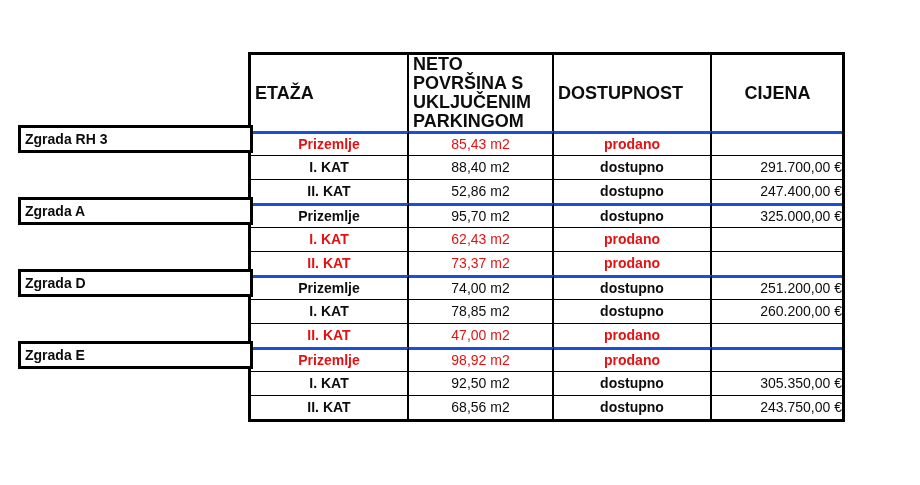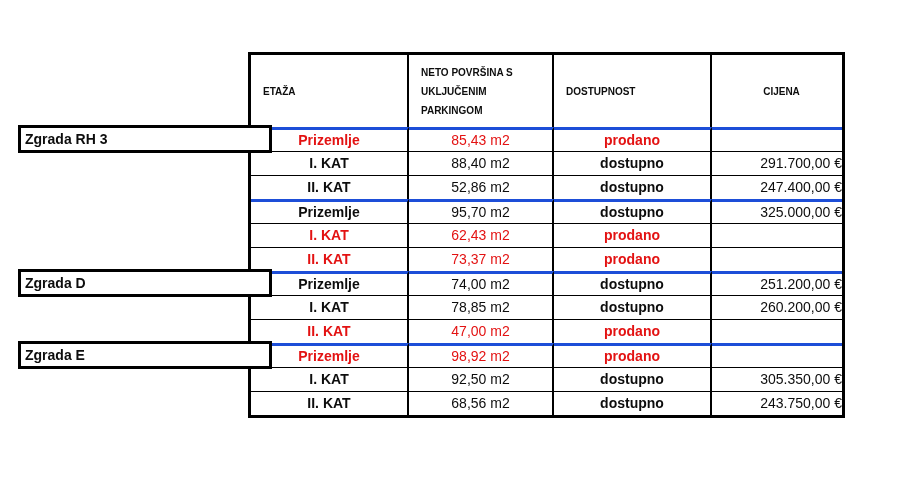--- a/index.html
+++ b/index.html
@@ -32,24 +32,24 @@
   }
   table.main th, table.main td {
     box-sizing: border-box;
     overflow: hidden;
     white-space: normal;
   }
   table.main th {
     height: 72px;
     vertical-align: middle;
     text-align: left;
-    font-size: 10px;
+    font-size: 18px;
     font-weight: bold;
     line-height: 19px;
-    padding: 0 3px 0 12px;
+    padding: 0 3px 0 4px;
     border-right: 2px solid #000;
   }
   table.main th.center { text-align: center; }
   table.main th:last-child { border-right: none; }
 
   table.main td {
     height: 24px;
     vertical-align: middle;
     font-size: 14px;
     line-height: 15px;
@@ -65,40 +65,43 @@
   td.c-area   { text-align: center; }
   td.c-avail  { text-align: center; font-weight: bold; }
   td.c-price  { text-align: right; padding-right: 5px; }
 
   tr.sold td { color: var(--sold-red, #e31212); }
 
   
   .label-box {
     position: absolute;
     left: 18px;
-    width: 254px;
+    width: 235px;
     height: 28px;
     box-sizing: border-box;
     border: 3px solid #000;
     background: #fff;
     display: flex;
     align-items: center;
     font-size: 14px;
     font-weight: bold;
     padding-left: 4px;
     z-index: 2;
   }
 </style>
 </head>
 <body>
 
 <div class="stage">
 
   <div class="label-box" style="top:125px">
     <span>Zgrada RH 3</span>
+  </div>
+  <div class="label-box" style="top:197px">
+    <span>Zgrada A</span>
   </div>
   <div class="label-box" style="top:341px">
     <span>Zgrada E</span>
   </div>
   <div class="label-box" style="top:269px">
     <span>Zgrada D</span>
   </div>
 
   <table class="main">
     <colgroup>

